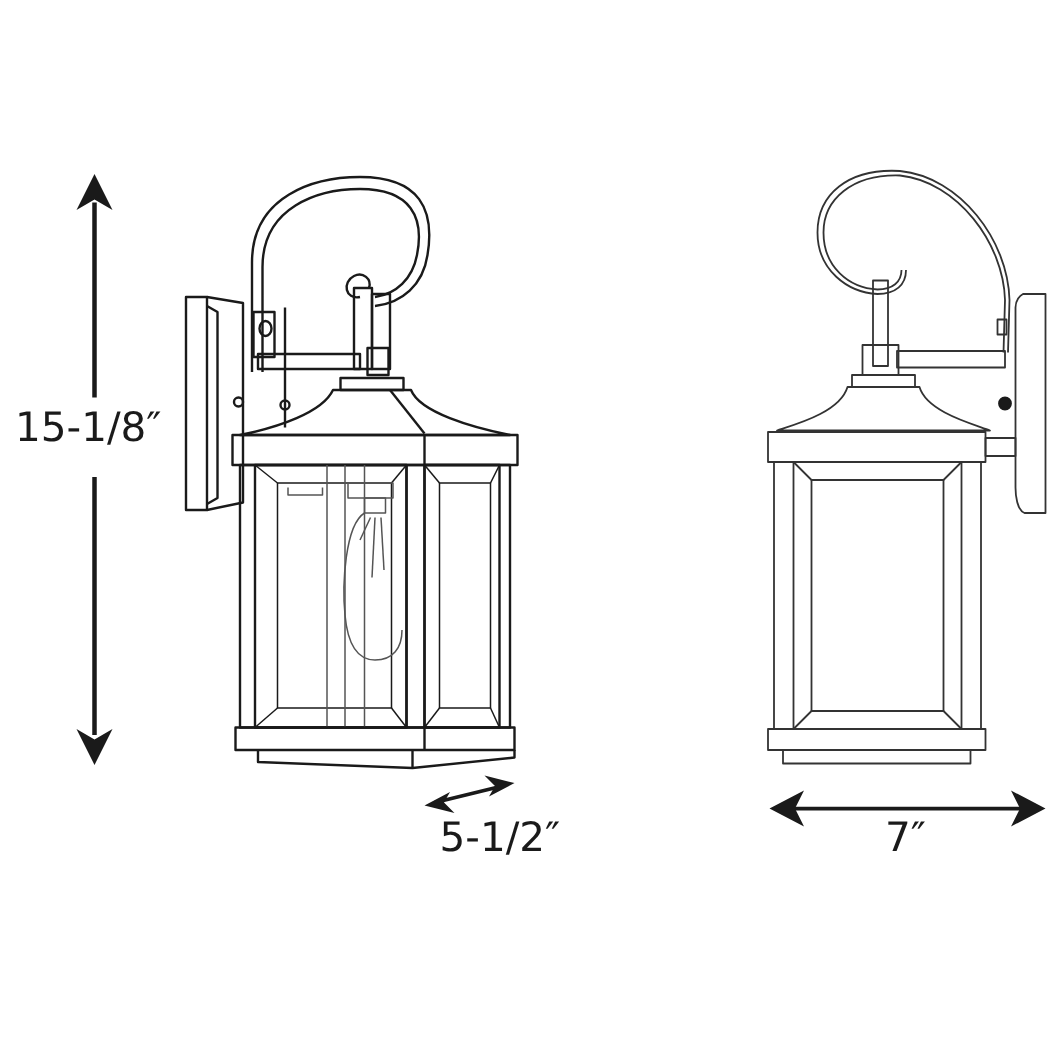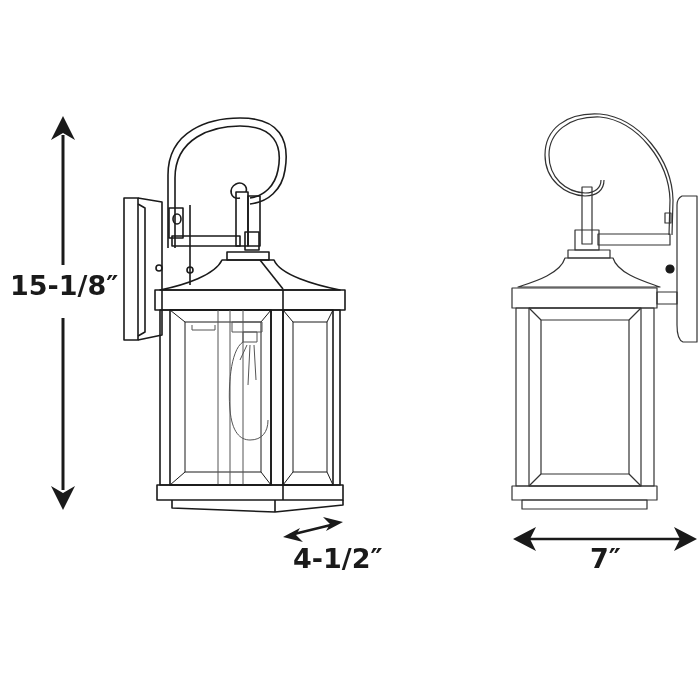--- a/index.html
+++ b/index.html
@@ -1,18 +1,18 @@
 <!DOCTYPE html>
 <html><head>
 <meta charset="utf-8">
 <style>
   html, body { margin: 0; padding: 0; background: #ffffff; }
   body { width: 700px; height: 700px; position: relative; overflow: hidden; font-family: "DejaVu Sans", sans-serif; }
   #stage { position: absolute; left: 0; top: 0; width: 700px; height: 700px; }
-  .dim-label { position: absolute; color: #1a1a1a; font-family: "DejaVu Sans", sans-serif; font-weight: 700; letter-spacing: 0px; white-space: nowrap; }
+  .dim-label { position: absolute; color: #1a1a1a; font-family: "DejaVu Sans", sans-serif; font-weight: 400; letter-spacing: 0px; white-space: nowrap; }
   #lbl-height { left: 10px; top: 270px; font-size: 27px; }
   #lbl-depth { left: 293px; top: 543px; font-size: 27px; }
   #lbl-width { left: 590px; top: 543px; font-size: 27px; }
 </style>
 </head>
 <body>
 
 <div id="stage">
   <svg width="700" height="700" viewBox="0 0 700 700" xmlns="http://www.w3.org/2000/svg">
     <defs>
@@ -136,15 +136,15 @@
       <line x1="641" y1="308" x2="629" y2="320"></line>
       <line x1="529" y1="486" x2="541" y2="474"></line>
       <line x1="641" y1="486" x2="629" y2="474"></line>
 
       <rect x="512" y="486" width="145" height="14"></rect>
       <rect x="522" y="500" width="125" height="9"></rect>
     </g>
   </svg>
 
   <div id="lbl-height" class="dim-label">15-1/8″</div>
-  <div id="lbl-depth" class="dim-label">4-1/2″</div>
+  <div id="lbl-depth" class="dim-label">5-1/2″</div>
   <div id="lbl-width" class="dim-label">7″</div>
 </div>
 
 </body></html>

